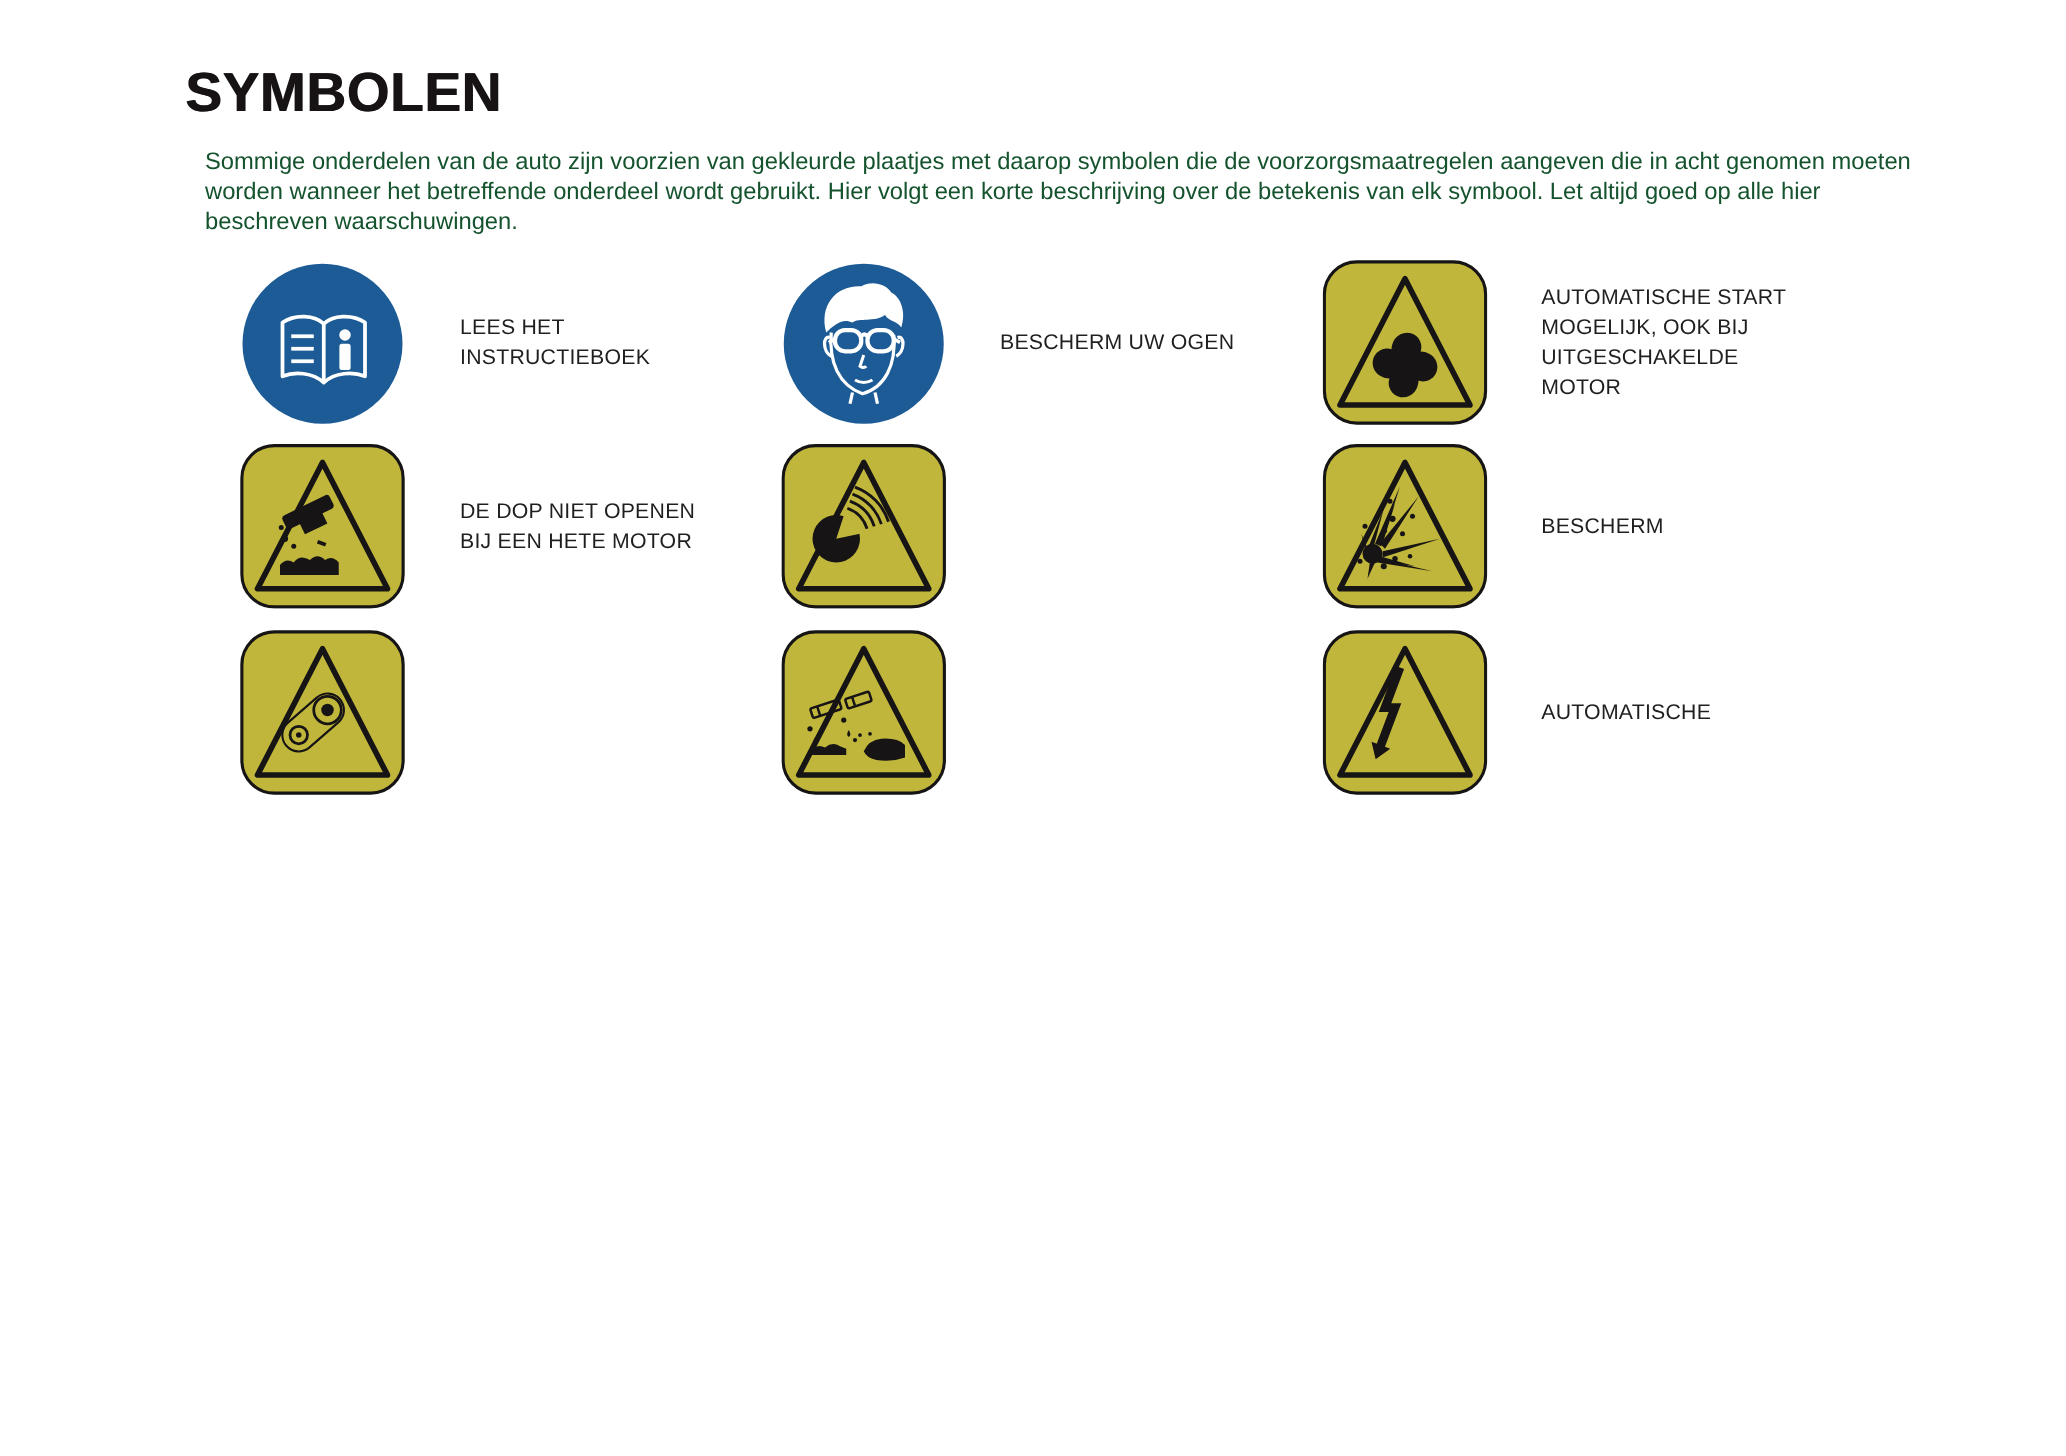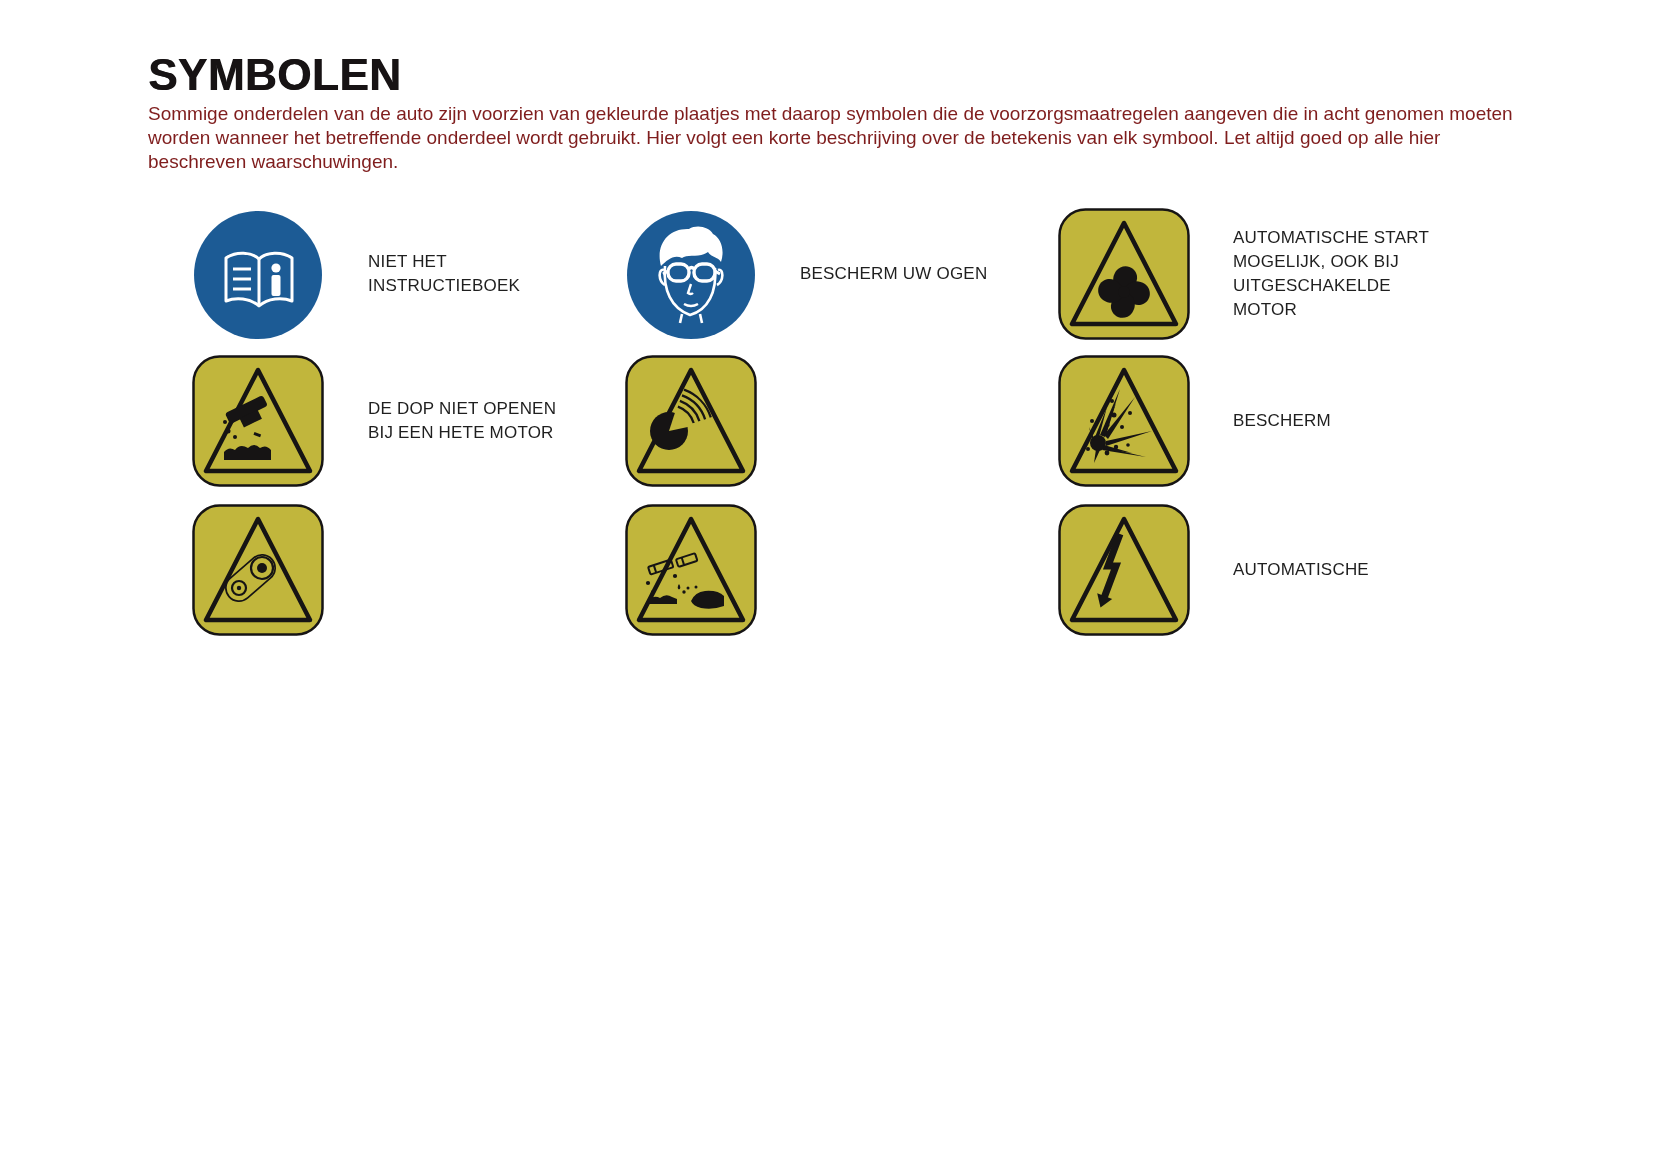--- a/index.html
+++ b/index.html
@@ -6,22 +6,22 @@
   .page {
     position:relative; width:1653px; height:1165px; background:#ffffff;
     font-family:"Liberation Sans", sans-serif; color:#1c1c1c; overflow:hidden;
   }
   .title {
     position:absolute; left:146px; top:48px; margin:2px;
     font-size:44px; font-weight:bold; letter-spacing:0.5px; color:#171314;
     text-shadow:0.7px 0 0 currentColor;
   }
   .intro {
-    position:absolute; left:148px; top:102px; width:1370px; margin:0;
-    font-size:19px; line-height:24px; color:#7f1d1d;
+    position:absolute; left:148px; top:102px; width:1370px; margin:16px;
+    font-size:19px; line-height:24px; color:#14532d;
   }
   .sym-cell { position:absolute; width:132px; height:132px; }
   .sym-cell svg { display:block; width:132px; height:132px; }
   .sym-label {
     position:absolute; height:132px; width:256px;
     display:flex; align-items:center;
     font-size:17px; line-height:24px; letter-spacing:0.2px;
     white-space:pre-line; color:#1f1f1f;
   }
   
@@ -47,21 +47,21 @@
       <circle class="f-blue" cx="66" cy="67" r="64"></circle>
       <path class="s-wht" stroke-width="3" stroke-linejoin="round" d="M34 50 C44 43 60 44 67 51 C74 44 90 43 100 50 L100 93 C90 89 76 90 67 98 C58 90 44 89 34 93 Z"></path>
       <line class="s-wht" stroke-width="3" x1="67" y1="51" x2="67" y2="97"></line>
       <line class="s-wht" stroke-width="3" x1="41" y1="61" x2="59" y2="61"></line>
       <line class="s-wht" stroke-width="3" x1="41" y1="71" x2="59" y2="71"></line>
       <line class="s-wht" stroke-width="3" x1="41" y1="81" x2="59" y2="81"></line>
       <circle class="f-wht" cx="84" cy="60" r="4.6"></circle>
       <rect class="f-wht" x="79.5" y="67" width="9" height="21" rx="2"></rect>
     </svg>
   </div>
-  <div class="sym-label" style="left:368px;top:208px">NIET HET
+  <div class="sym-label" style="left:368px;top:208px">LEES HET
 INSTRUCTIEBOEK</div>
 
   <div class="sym-cell" style="left:625px;top:208px">
     <svg viewBox="0 0 132 132">
       <circle class="f-blue" cx="66" cy="67" r="64"></circle>
       <path class="f-wht" d="M36 58 C30 36 44 20 64 21 C72 16 84 19 88 26 C96 30 100 42 96 54 C92 48 87 50 83 44 C75 50 62 46 57 50 C49 46 42 52 36 58 Z"></path>
       <path class="s-wht" stroke-width="2.6" d="M40 58 C38 82 46 100 65 107 C83 102 92 84 90 60"></path>
       <path class="s-wht" stroke-width="2.6" d="M39 62 C33 60 33 73 40 77"></path>
       <path class="s-wht" stroke-width="2.6" d="M93 62 C99 60 99 73 92 77"></path>
       <rect class="s-wht" stroke-width="3.4" x="43" y="56" width="21" height="17" rx="8"></rect>

